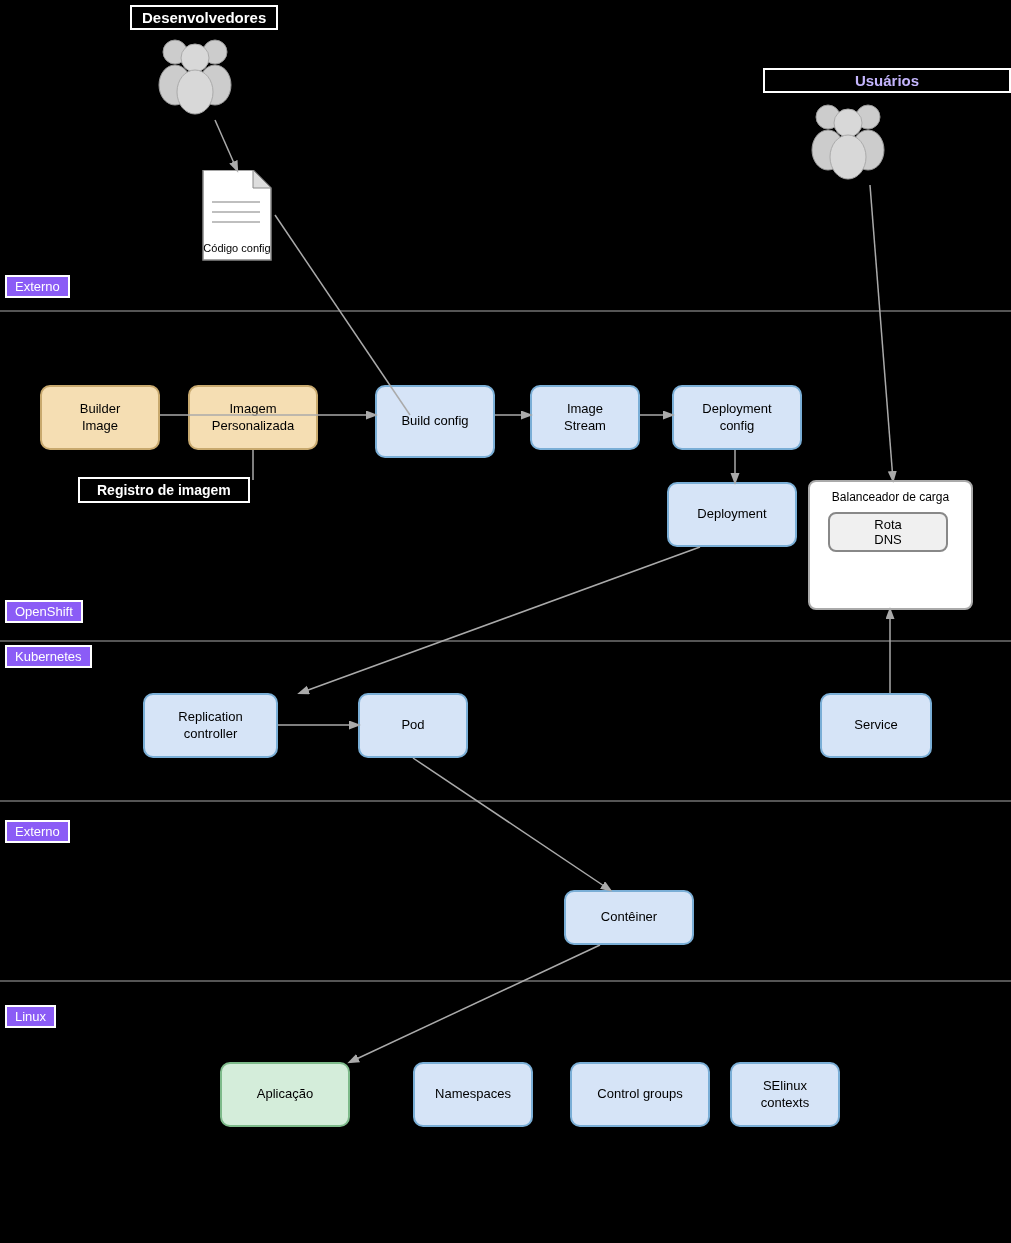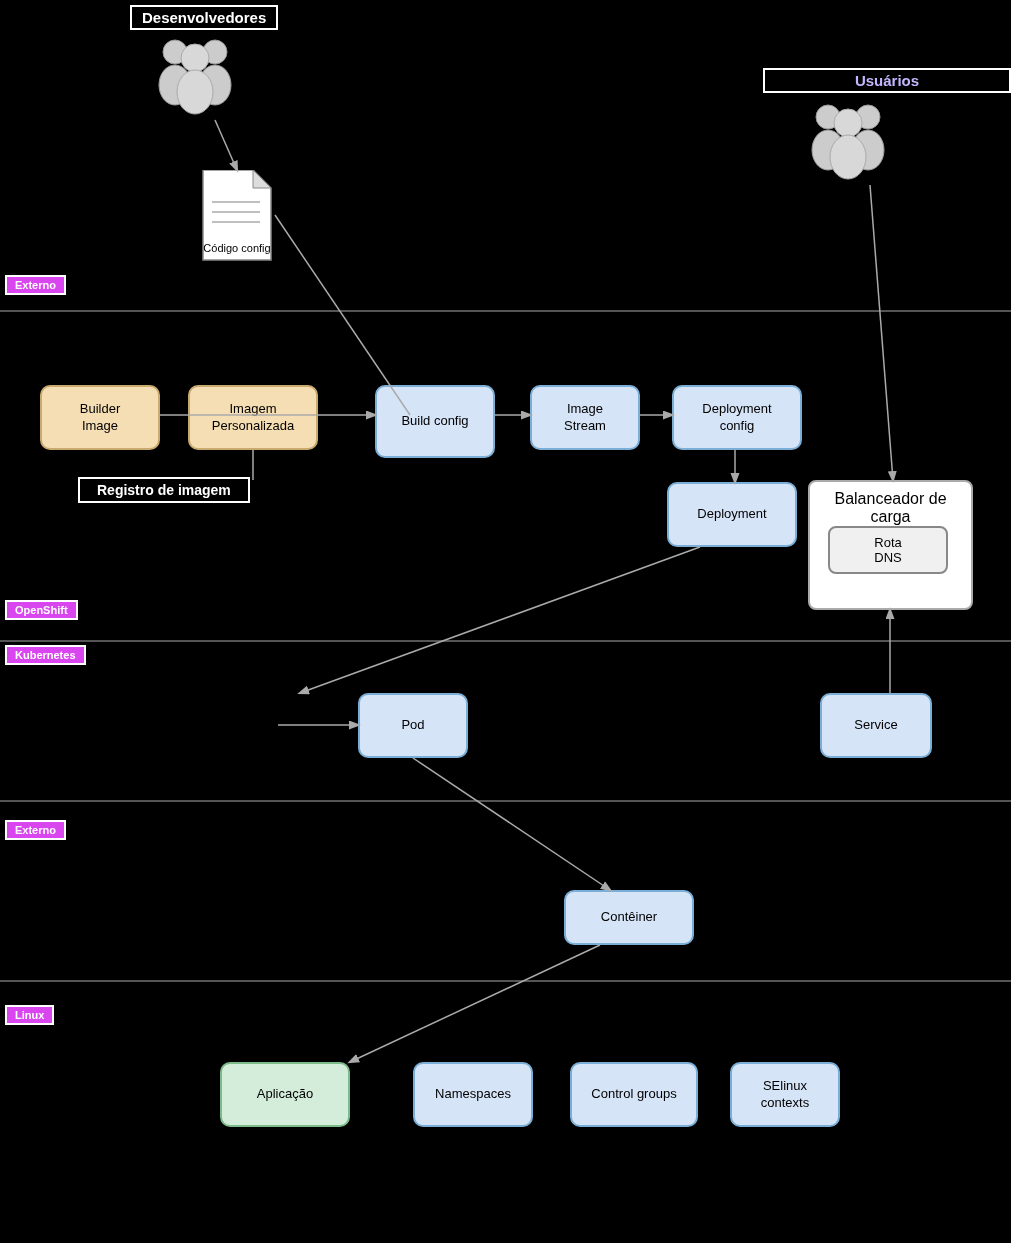--- a/index.html
+++ b/index.html
@@ -16,26 +16,26 @@
 
     .diagram-container {
       position: relative;
       width: 1011px;
       min-height: 1243px;
     }
 
     
     .section-label {
       position: absolute;
-      background: #d946ef;
+      background: #8b5cf6;
       color: #fff;
       border: 2px solid #fff;
       padding: 2px 8px;
-      font-size: 11px;
-      font-weight: bold;
+      font-size: 13px;
+      font-weight: normal;
       z-index: 10;
     }
 
     
     .box {
       position: absolute;
       border-radius: 10px;
       display: flex;
       align-items: center;
       justify-content: center;
@@ -176,30 +176,34 @@
 
   <div style="position:absolute; top:477px; left:78px; background:#000; color:#fff; border:2px solid #fff; padding:3px 17px; font-size:14px; font-weight:bold;">
     <span>Registro de imagem</span>
   </div>
 
   <div class="box box-blue-light" style="top:482px; left:667px; width:130px; height:65px;">
     <span>Deployment</span>
   </div>
 
   <div class="lb-outer" style="top:480px; left:808px; width:165px; height:130px; padding:8px;">
-    <div style="font-size:16px; text-align:center; color:#000;">
+    <div style="font-size:12px; text-align:center; margin-bottom:8px; color:#000;">
       <span>Balanceador de carga</span>
     </div>
 
-    <div class="box-nested" style="position:relative; left:10px; width:120px; height:48px; display:flex; align-items:center; justify-content:center; border-radius:8px; background:#f0f0f0; border:2px solid #888; text-align:center; font-size:13px;">
+    <div class="box-nested" style="position:relative; left:10px; width:120px; height:40px; display:flex; align-items:center; justify-content:center; border-radius:8px; background:#f0f0f0; border:2px solid #888; text-align:center; font-size:13px;">
       <span style="white-space:pre-line;">Rota
 DNS</span>
     </div>
   </div>
 
+  <div class="box box-blue-light" style="top:693px; left:143px; width:135px; height:65px;">
+    <span style="white-space:pre-line;">Replication
+controller</span>
+  </div>
 
   <div class="box box-blue-light" style="top:693px; left:358px; width:110px; height:65px;">
     <span>Pod</span>
   </div>
 
   <div class="box box-blue-light" style="top:693px; left:820px; width:112px; height:65px;">
     <span>Service</span>
   </div>
 
   <div class="box box-blue-light" style="top:890px; left:564px; width:130px; height:55px;">
@@ -207,21 +211,21 @@
   </div>
 
   <div class="box box-green-light" style="top:1062px; left:220px; width:130px; height:65px;">
     <span>Aplicação</span>
   </div>
 
   <div class="box box-blue-light" style="top:1062px; left:413px; width:120px; height:65px;">
     <span>Namespaces</span>
   </div>
 
-  <div class="box box-blue-light" style="top:1062px; left:570px; width:128px; height:65px;">
+  <div class="box box-blue-light" style="top:1062px; left:570px; width:140px; height:65px;">
     <span>Control groups</span>
   </div>
 
   <div class="box box-blue-light" style="top:1062px; left:730px; width:110px; height:65px;">
     <span style="white-space:pre-line;">SElinux
 contexts</span>
   </div>
 
   <svg style="position:absolute; top:0; left:0; width:1011px; height:1243px; pointer-events:none;">
 

